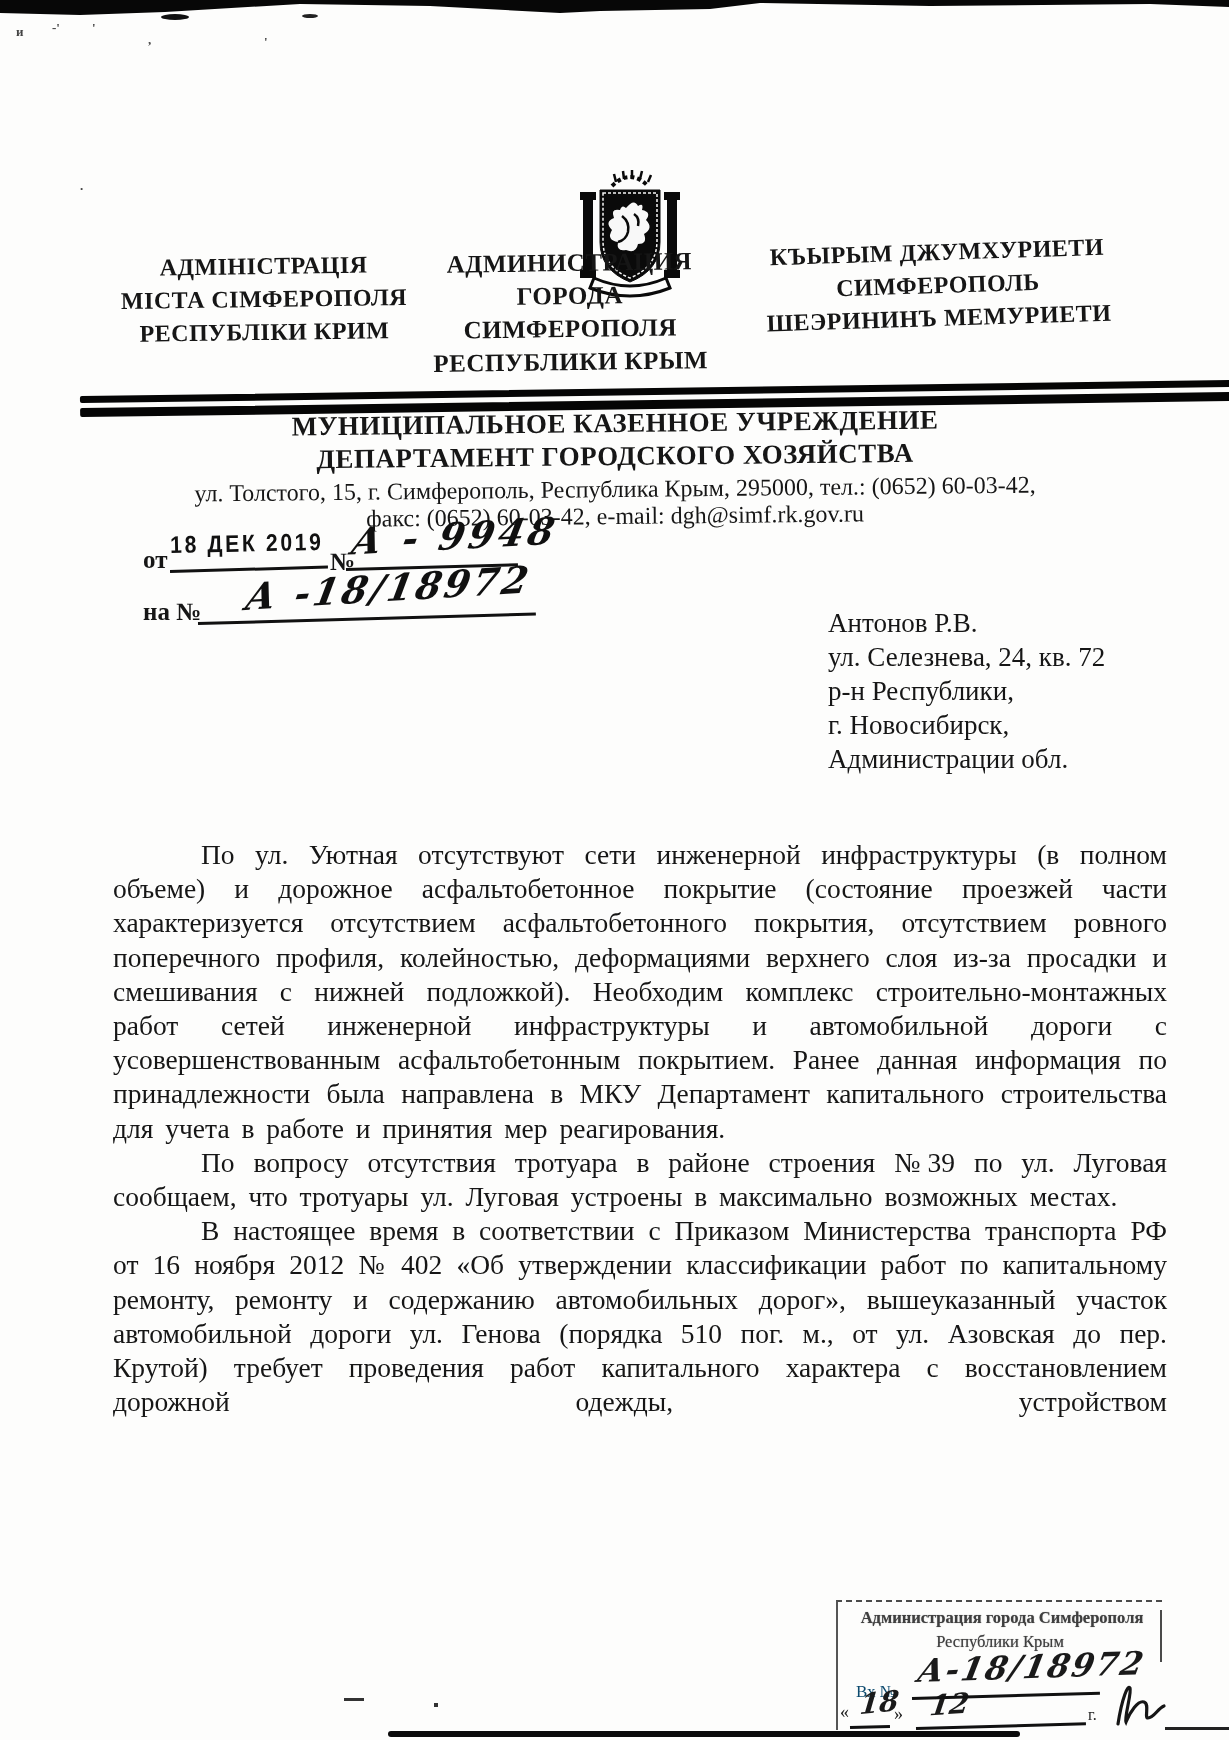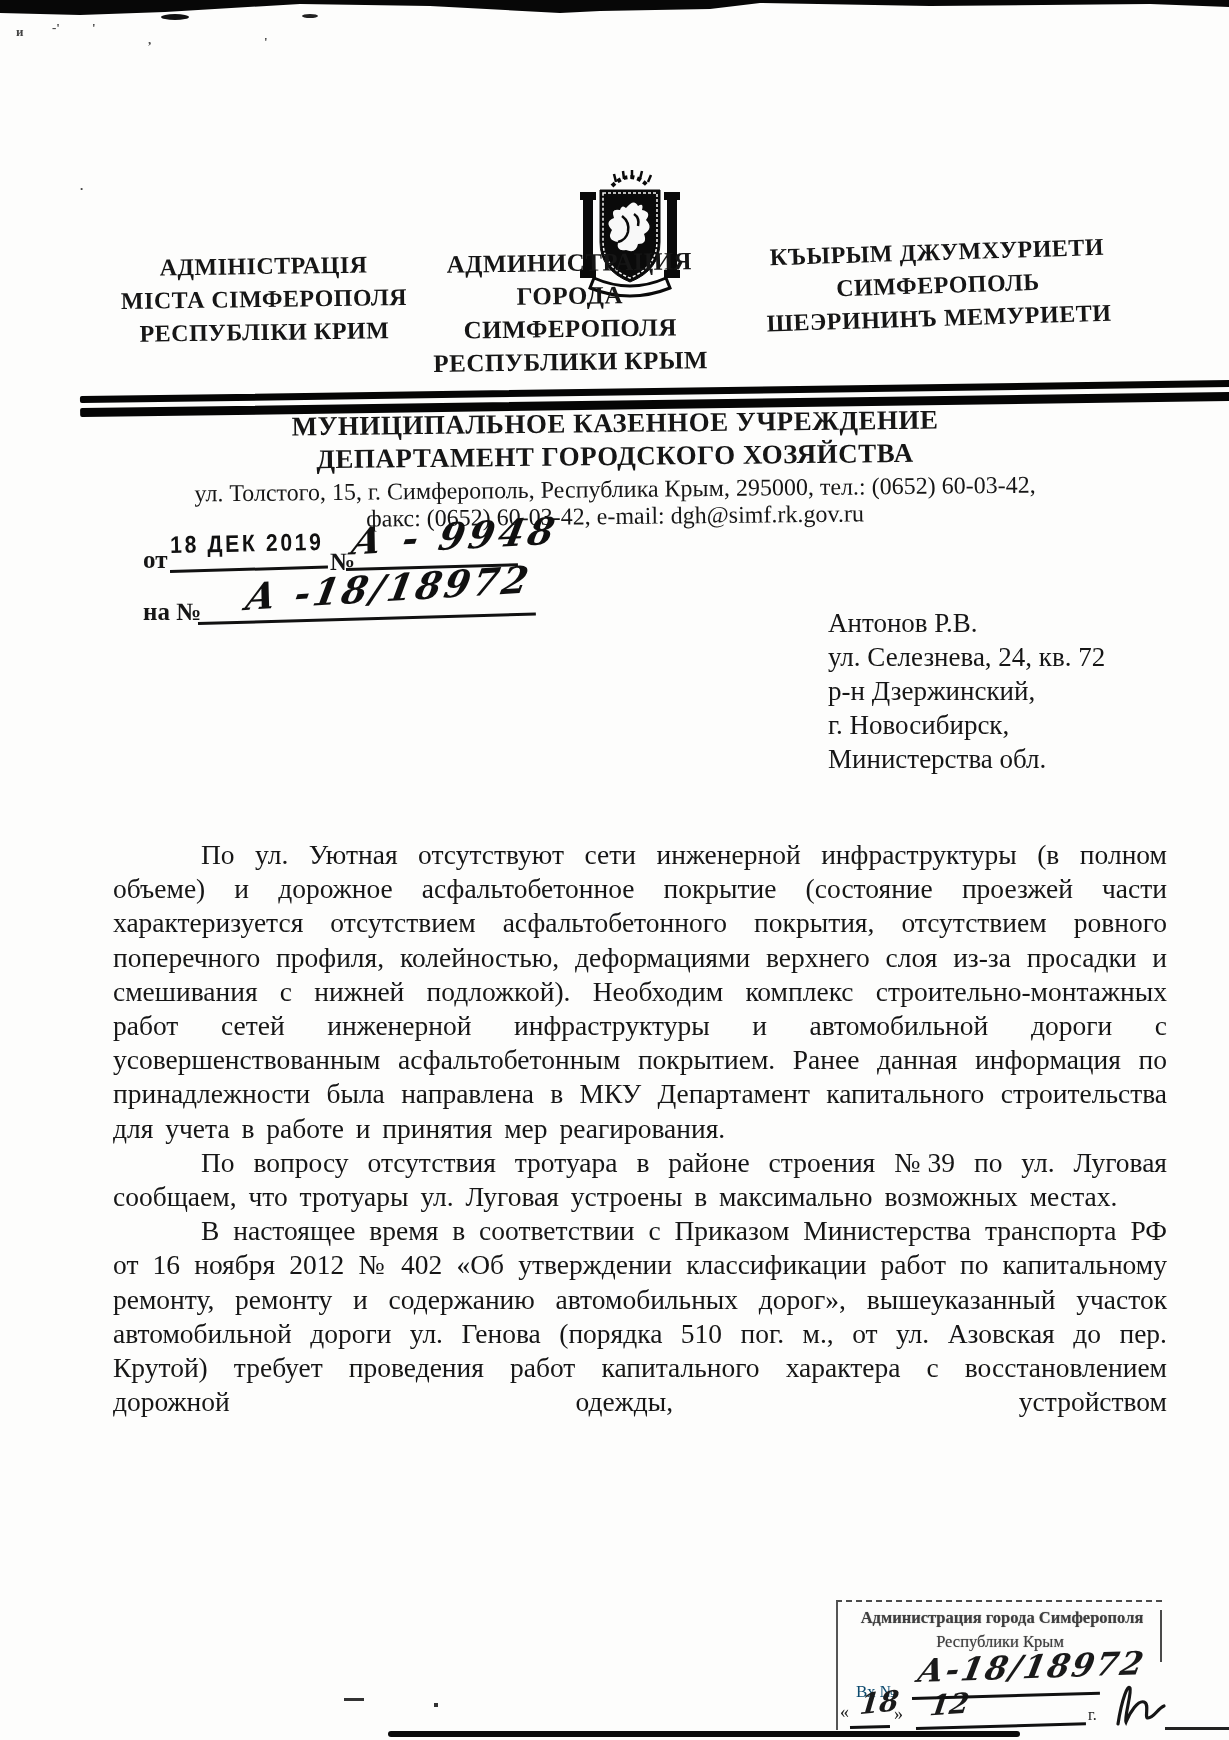--- a/index.html
+++ b/index.html
@@ -142,23 +142,23 @@
   <span class="label" style="left:330px;top:548px;">№</span>
   <span class="hw hw-num">А - 9948</span>
   <div class="uline" style="left:346px;top:568px;width:172px;"></div>
   <span class="label" style="left:143px;top:598px;">на №</span>
   <span class="hw hw-reply">А -18/18972</span>
   <div class="uline" style="left:198px;top:622px;width:338px;"></div>
 
   <div class="recipient">
     <div>Антонов Р.В.</div>
     <div>ул. Селезнева, 24, кв. 72</div>
-    <div>р-н Дзержинский,</div>
+    <div>р-н Республики,</div>
     <div>г. Новосибирск,</div>
-    <div>Министерства обл.</div>
+    <div>Администрации обл.</div>
   </div>
 
   <div class="body-text">
     <p>По ул. Уютная отсутствуют сети инженерной инфраструктуры (в полном объеме) и дорожное асфальтобетонное покрытие (состояние проезжей части характеризуется отсутствием асфальтобетонного покрытия, отсутствием ровного поперечного профиля, колейностью, деформациями верхнего слоя из-за просадки и смешивания с нижней подложкой). Необходим комплекс строительно-монтажных работ сетей инженерной инфраструктуры и автомобильной дороги с усовершенствованным асфальтобетонным покрытием. Ранее данная информация по принадлежности была направлена в МКУ Департамент капитального строительства для учета в работе и принятия мер реагирования.</p>
     <p>По вопросу отсутствия тротуара в районе строения №39 по ул. Луговая сообщаем, что тротуары ул. Луговая устроены в максимально возможных местах.</p>
     <p class="p-last">В настоящее время в соответствии с Приказом Министерства транспорта РФ от 16 ноября 2012 № 402 «Об утверждении классификации работ по капитальному ремонту, ремонту и содержанию автомобильных дорог», вышеуказанный участок автомобильной дороги ул. Генова (порядка 510 пог. м., от ул. Азовская до пер. Крутой) требует проведения работ капитального характера с восстановлением дорожной одежды, устройством</p>
   </div>
 
   <div class="stamp">
     <div class="stamp-right"></div>

